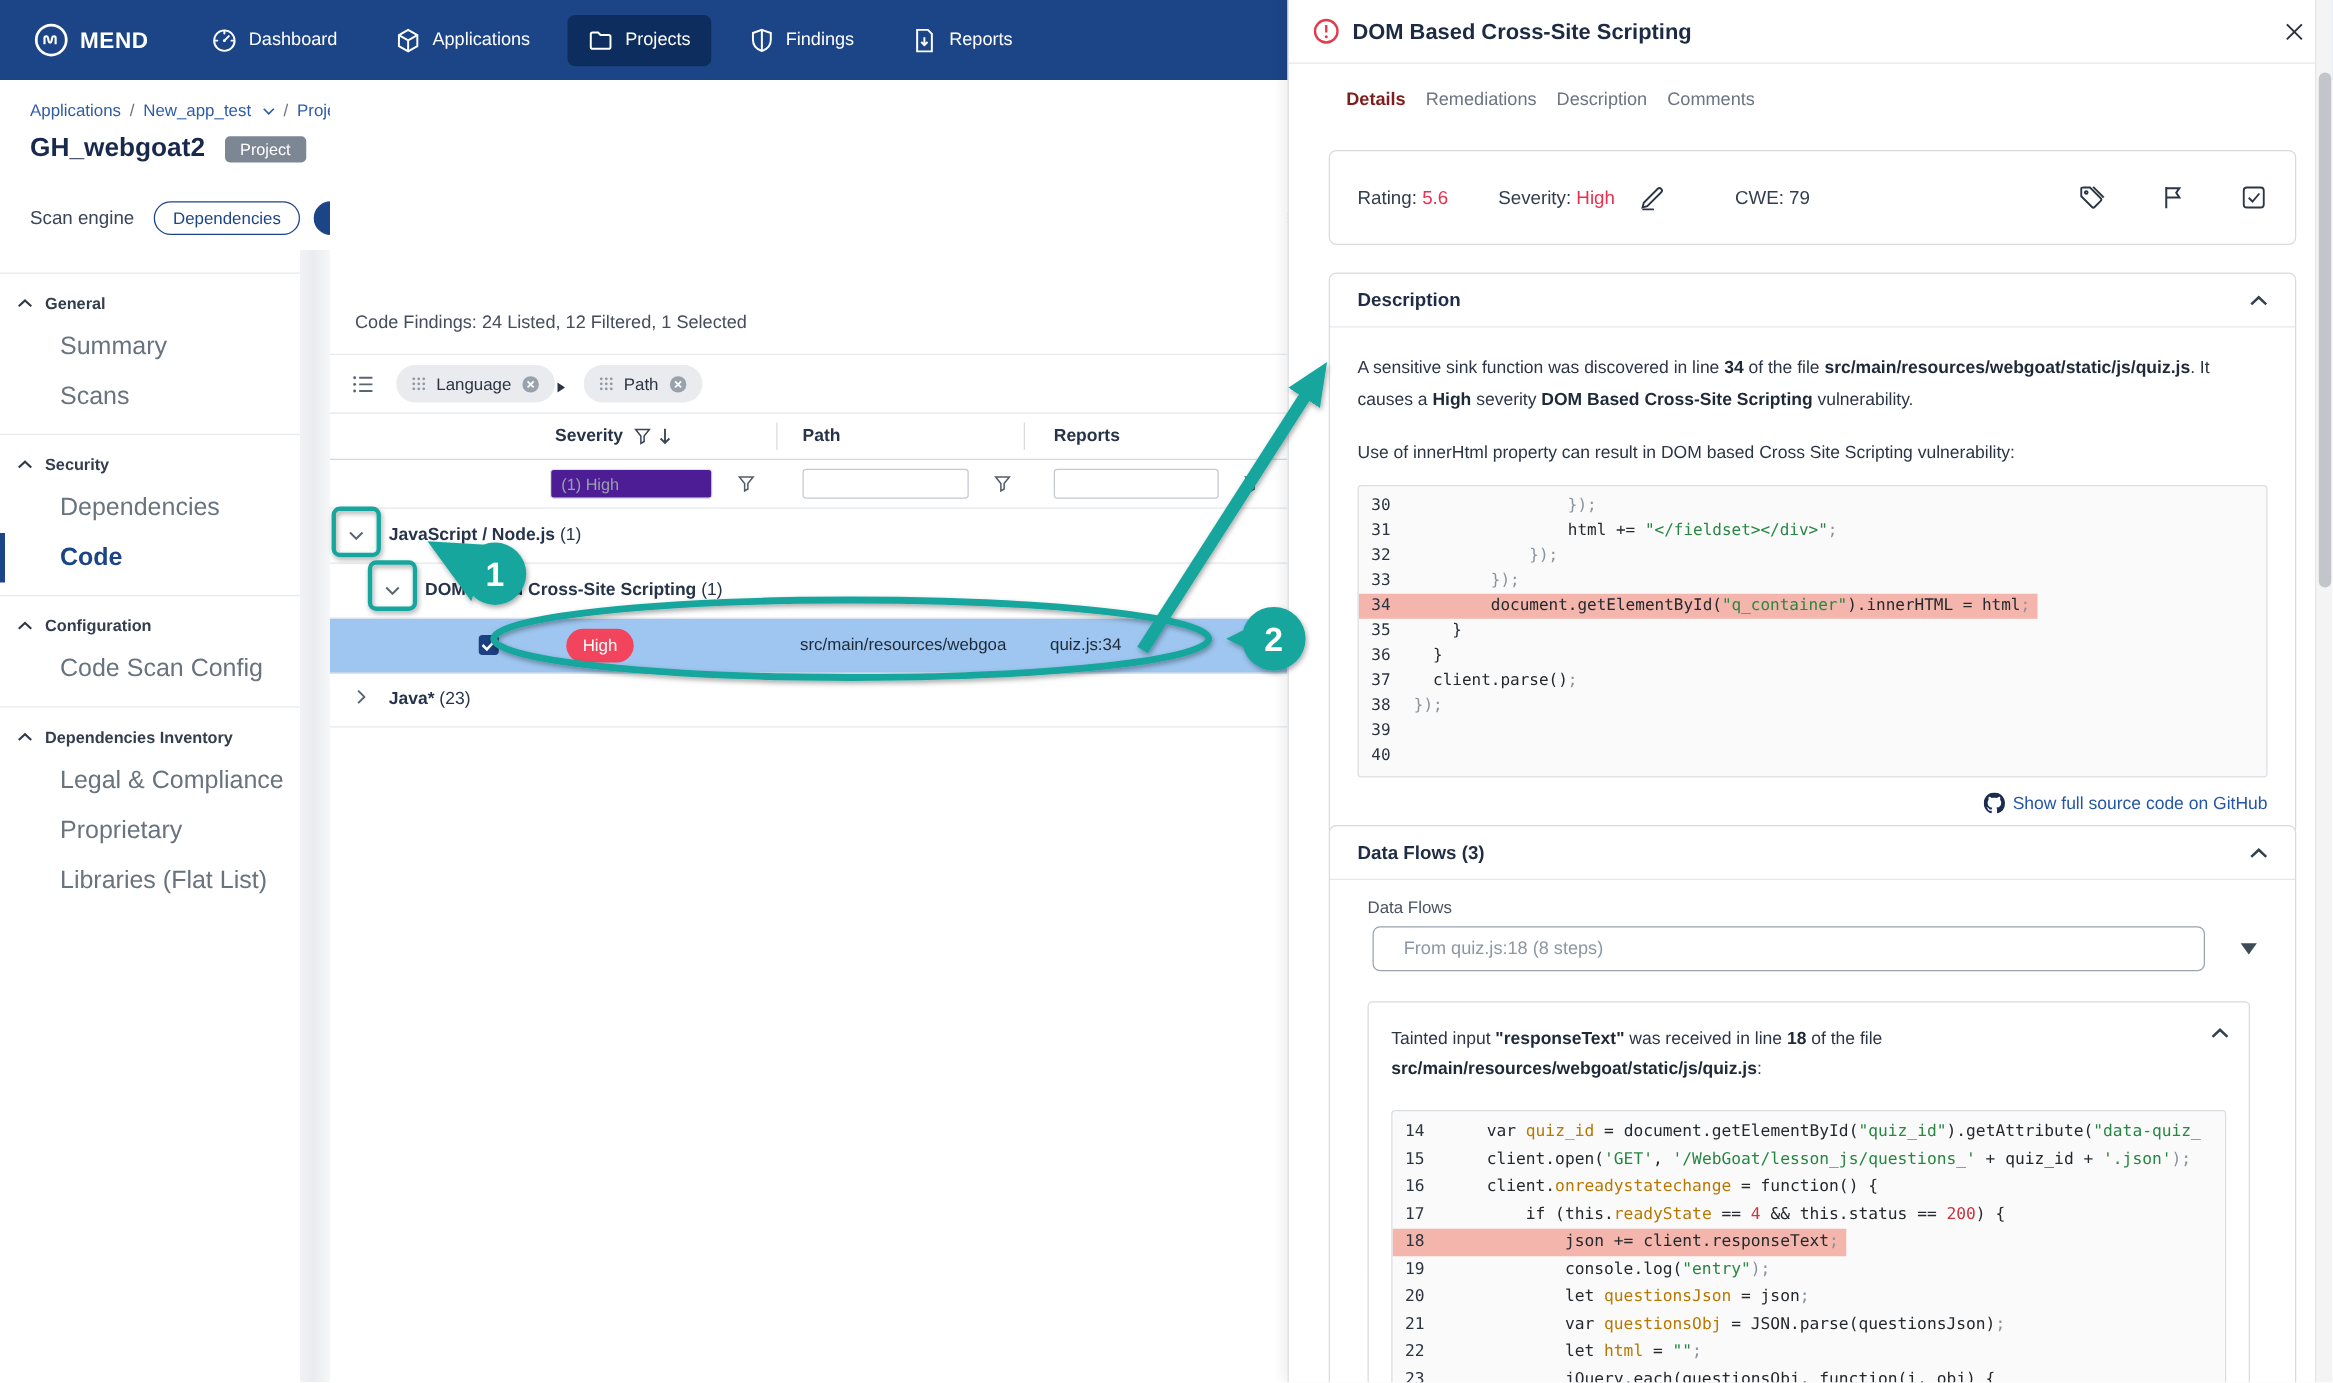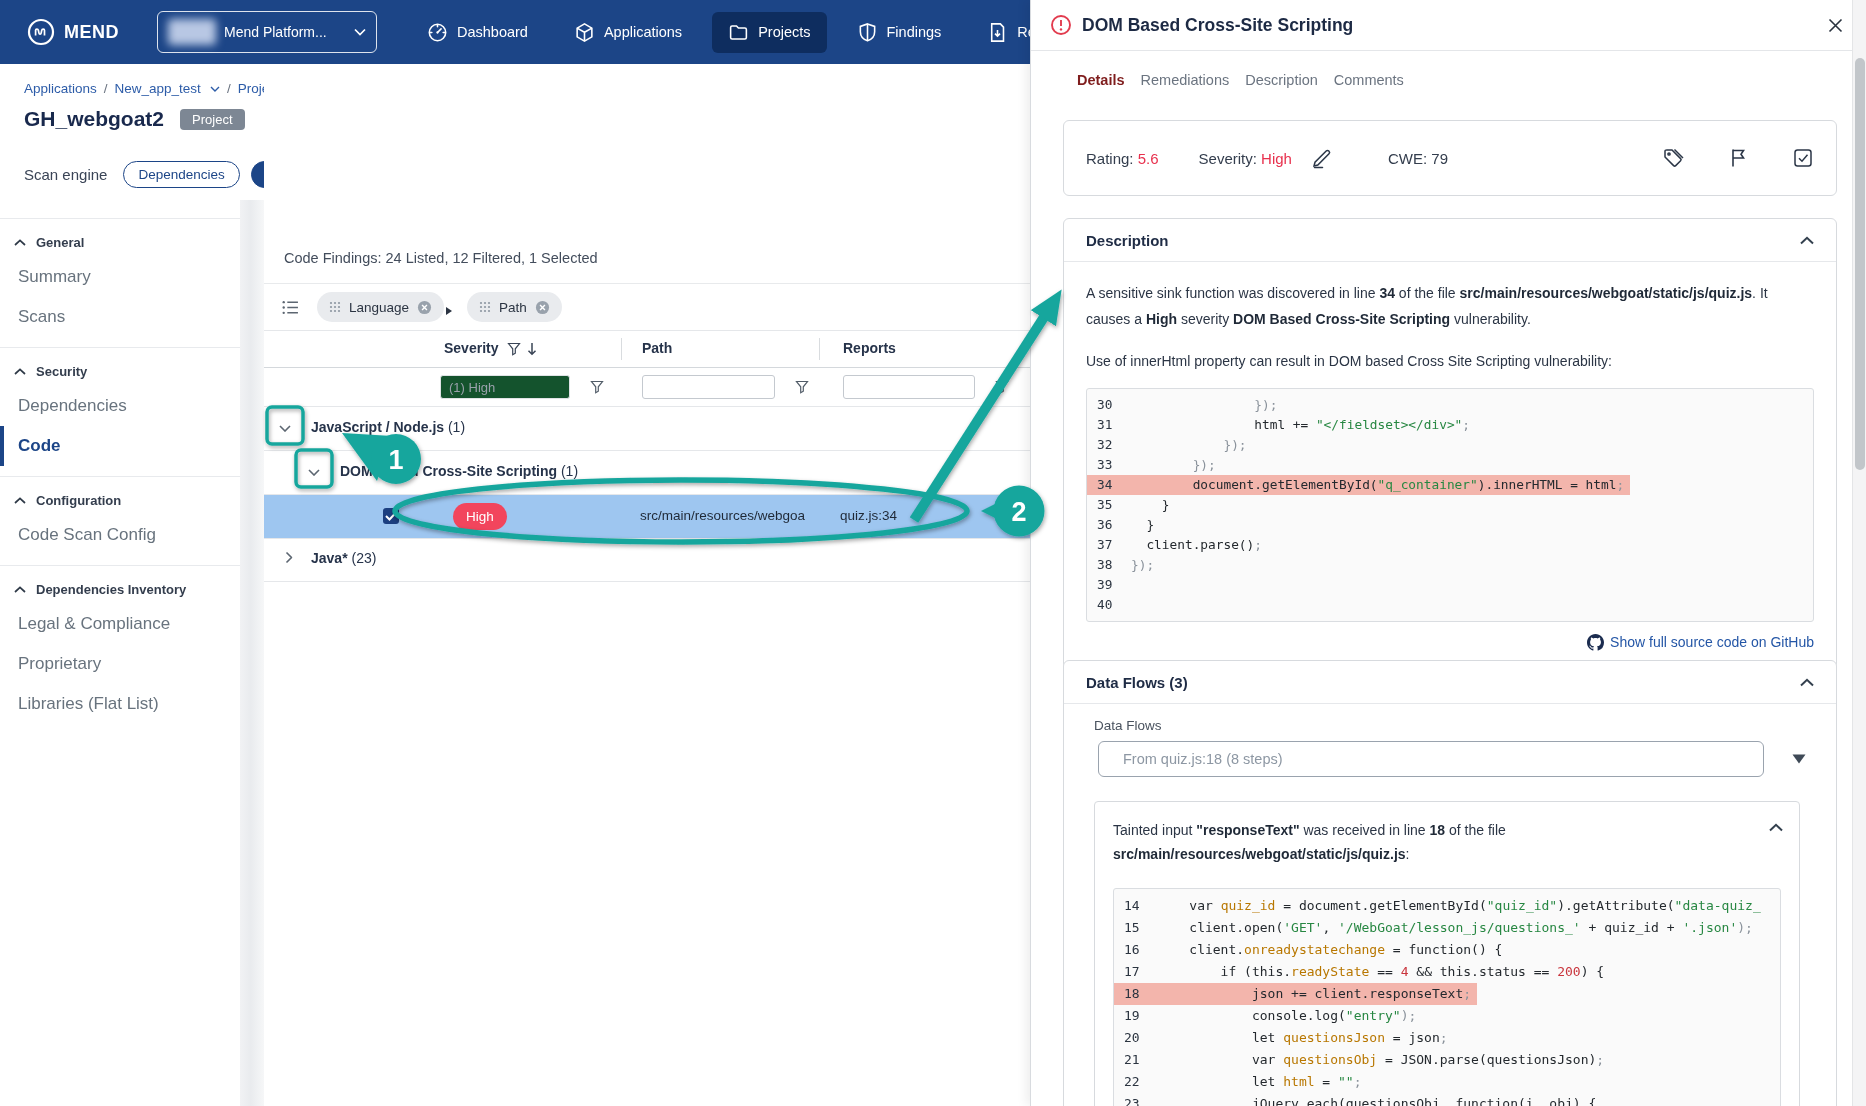--- a/index.html
+++ b/index.html
@@ -38,21 +38,21 @@
   #labels-label{font-size:14.5px;color:#3a4456;margin-right:14px;}
   #labels-input{width:376px;height:34px;border:1px solid #8b95a2;border-radius:4px;display:flex;align-items:center;padding:0 12px;color:#939da9;font-size:14px;position:relative;}
   #labels-caret{position:absolute;right:12px;}
   #clear-all{font-size:14.5px;color:#9aa3ad;margin-left:22px;}
 
   
   #sidebar{position:absolute;left:0;top:218px;width:288px;}
   .side-sec{border-top:1px solid #e8eaed;padding:8px 0 10px 0;}
   .side-h{height:30px;display:flex;align-items:center;gap:10px;padding-left:14px;font-size:13px;font-weight:bold;color:#333d4d;}
   .sch{width:12px;height:7px;}
-  .side-it{height:40px;display:flex;align-items:center;padding-left:18px;font-size:17px;color:#68737e;cursor:pointer;}
+  .side-it{height:40px;display:flex;align-items:center;padding-left:48px;font-size:20px;color:#68737e;cursor:pointer;}
   .side-it.active{color:#1c4587;font-weight:bold;box-shadow:inset 4px 0 0 #1c4587;}
   #gray-strip{position:absolute;left:240px;top:200px;width:24px;height:906px;background:linear-gradient(90deg,#f1f2f4,#e9ebee 45%,#f6f7f8);}
 
   
   #main{position:absolute;left:264px;top:64px;width:766px;height:1042px;background:#fff;}
   #findings-summary{position:absolute;left:20px;top:186px;font-size:14.5px;color:#434d5c;}
   #tcard{position:absolute;left:0px;top:219px;width:766px;border-top:1px solid #e8eaec;}
   .trow{position:relative;border-bottom:1px solid #e5e7ea;}
   #t-toolbar{height:46px;}
   #t-head{height:36px;border-bottom:1px solid #d4d8dc;}
@@ -63,21 +63,21 @@
   .lico{position:absolute;left:18px;top:16px;width:17px;height:15px;}
   .chip{position:absolute;top:8px;height:30px;background:#e9ebee;border-radius:15px;display:flex;align-items:center;gap:8px;padding:0 12px;font-size:13.5px;color:#2b3442;}
   .gico{width:12px;height:12px;}
   .xico{width:15px;height:15px;cursor:pointer;}
   .csep{position:absolute;width:8px;height:10px;top:18px;}
   .colh{position:absolute;top:9px;font-size:14px;font-weight:bold;color:#26334a;}
   .cold{position:absolute;top:7px;width:1px;height:22px;background:#d9dcdf;}
   .fun{width:14px;height:14px;}
   .sarr{width:12px;height:14px;}
   .f-in{position:absolute;top:7px;height:24px;border-radius:3px;font-size:13px;padding:0 8px;box-sizing:border-box;font-family:"Liberation Sans",sans-serif;}
-  .f-gray{background:#14532d;border:1px solid #e0e3e6;color:#99a1ab;}
+  .f-gray{background:#4c1d95;border:1px solid #e0e3e6;color:#99a1ab;}
   .f-white{background:#fff;border:1px solid #c4c9cf;color:#2b3442;}
   .f-fun{position:absolute;top:12px;}
   .rch{width:12px;height:7px;}
   .rch-wrap{position:absolute;display:flex;}
   .glabel{position:absolute;top:12px;font-size:14px;color:#26334a;}
   .glabel b{font-weight:bold;}
   .cbx{position:absolute;left:119px;top:13px;width:16px;height:16px;background:#1c3f80;border-radius:3px;display:flex;align-items:center;justify-content:center;cursor:pointer;}
   .sev-pill{position:absolute;left:189px;top:8px;width:54px;height:27px;background:#f2455d;color:#fff;font-size:13.5px;border-radius:14px;display:flex;align-items:center;justify-content:center;}
   .fpath{position:absolute;left:376px;top:13px;width:192px;overflow:hidden;white-space:nowrap;font-size:13.5px;color:#1f2937;}
   .fname{position:absolute;left:576px;top:13px;font-size:13.5px;color:#1f2937;}
@@ -130,29 +130,20 @@
 
   <div id="navbar">
     <div id="logo">
       <span style="display:flex;">
         <svg width="30" height="30" viewBox="0 0 30 30" fill="none" stroke="#fff">
           <circle cx="15" cy="15" r="12" stroke-width="2.2"></circle>
           <path d="M9.6 18.4v-5.1c0-1.7 2.5-1.7 2.8 0l.5 2.6c.3 1.6 2 1.6 2.3 0l.5-2.6c.3-1.7 2.8-1.7 2.8 0v5.1" stroke-width="1.7"></path>
         </svg>
       </span>
       <span id="brand-name">MEND</span>
-    </div>
-    <div id="org-box">
-      <span id="org-blur"></span>
-      <span id="org-label">Mend Platform...</span>
-      <span style="margin-left:auto;display:flex;">
-        <svg width="12" height="8" viewBox="0 0 12 8">
-            <path d="M1 1.5l5 5 5-5" fill="none" stroke="#fff" stroke-width="1.7"></path>
-          </svg>
-      </span>
     </div>
     <div id="nav-items">
         <div class="nav-item">
           <span class="nav-ico">
             <svg class="nico" viewBox="0 0 20 20">
               <circle cx="10" cy="10" r="7.8"></circle>
               <path d="M10 10l3.4-3.4" stroke-linecap="round"></path>
               <circle cx="10" cy="10" r="1.1" fill="#fff" stroke="none"></circle>
               <path d="M10 2.8v1.8M17.2 10h-1.8M4.6 10H2.8" stroke-linecap="round"></path>
             </svg>

